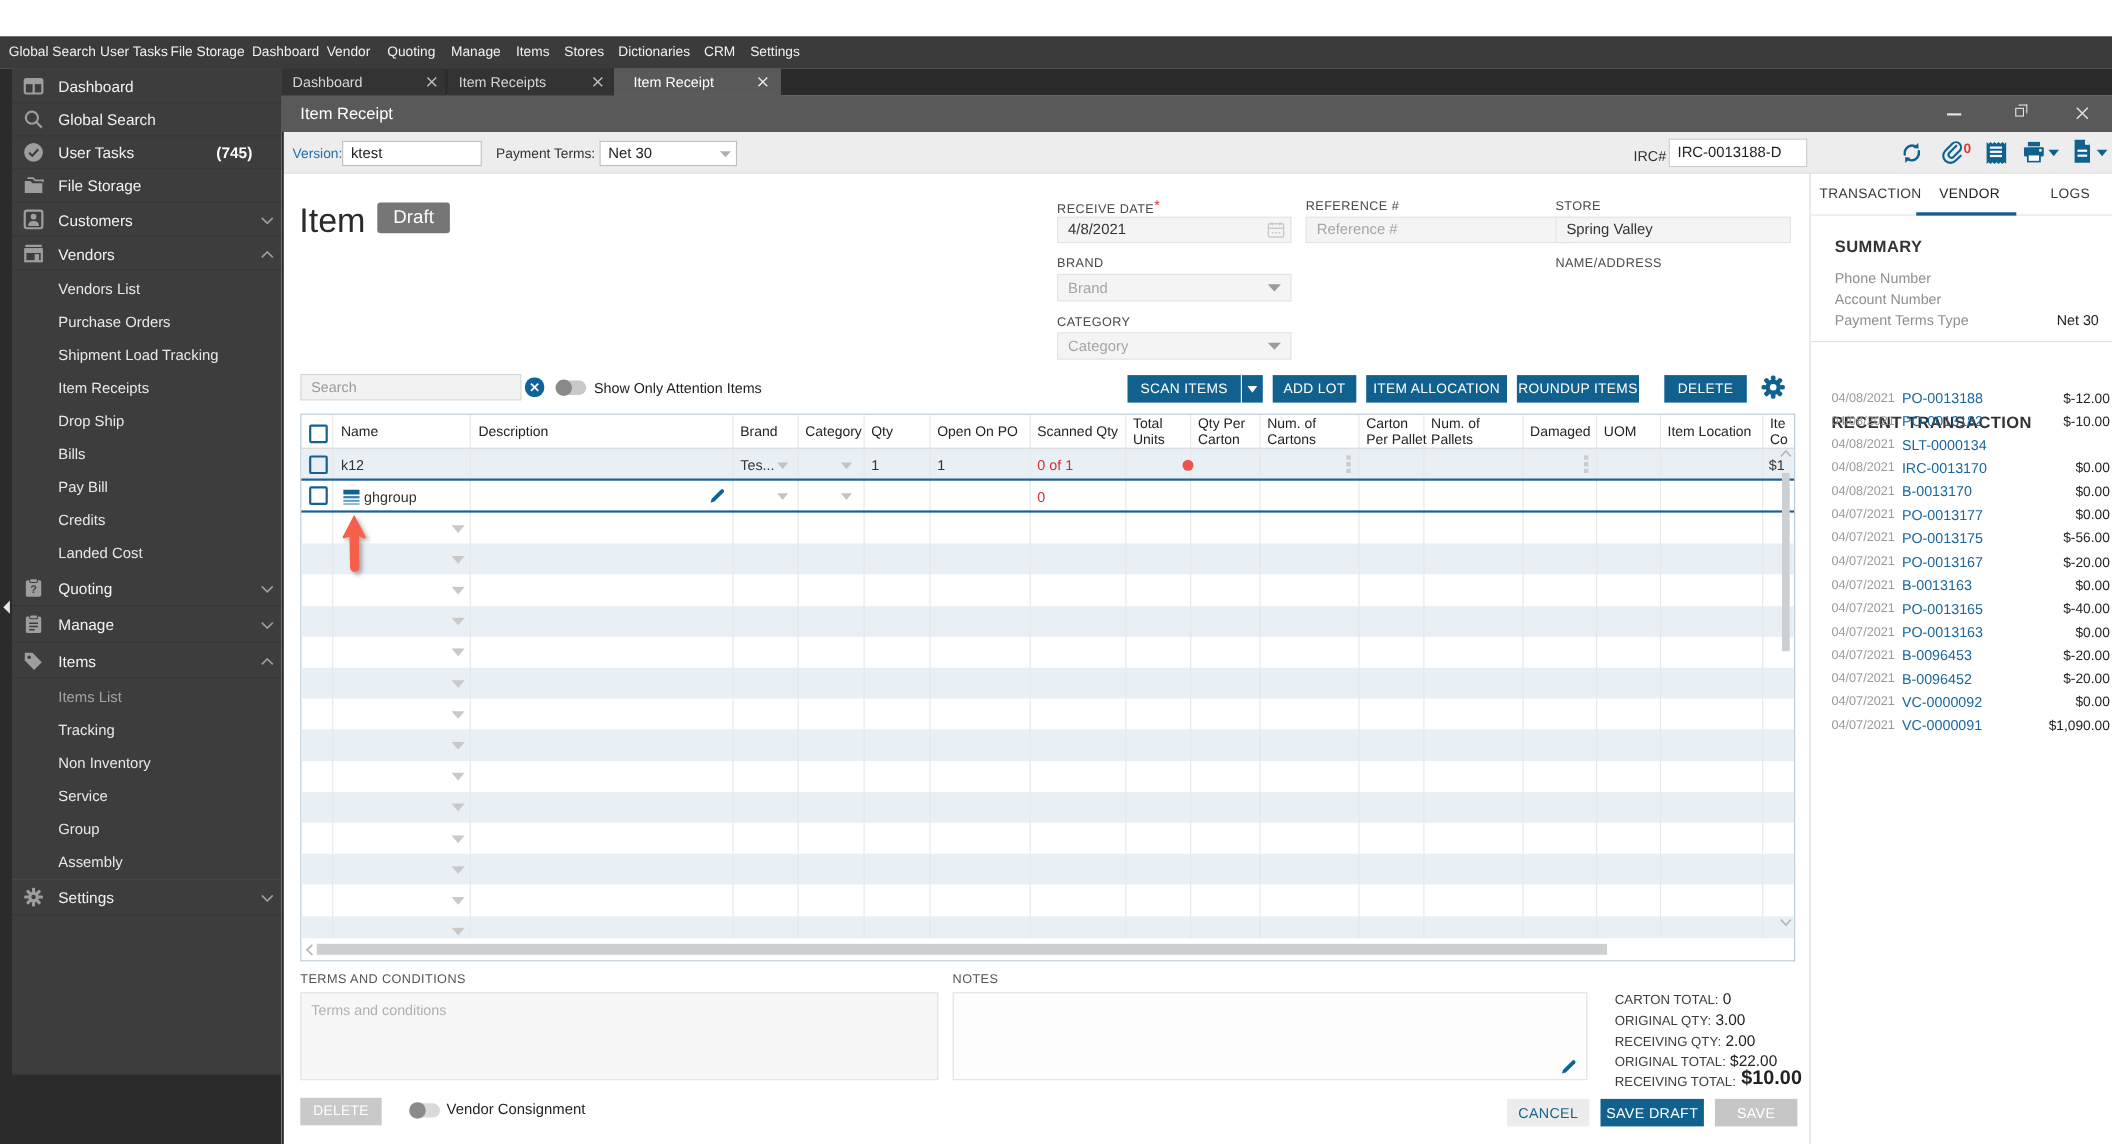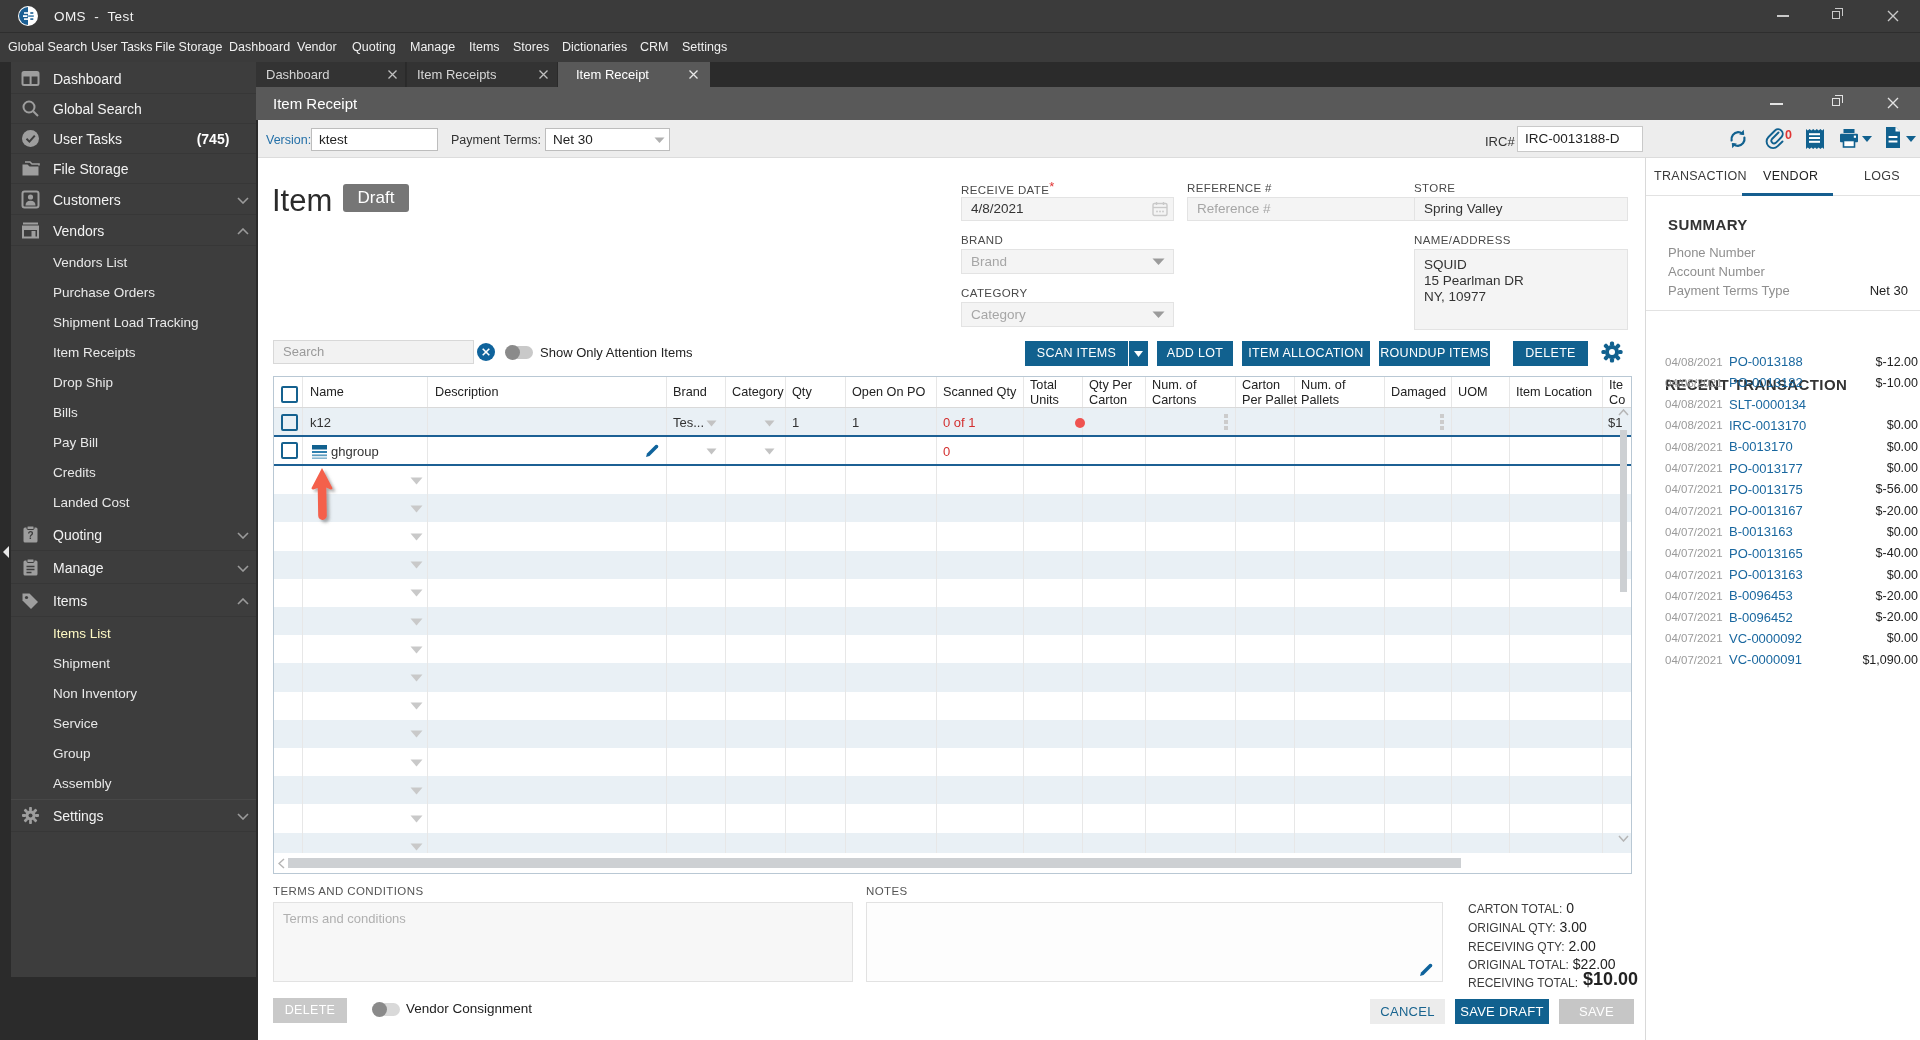--- a/index.html
+++ b/index.html
@@ -7,40 +7,20 @@
     font-family:"Liberation Sans", sans-serif; }
   .abs { position:absolute; }
   #stage { position:relative; width:1920px; height:1040px; }
   .ellipsis { white-space:nowrap; overflow:hidden; text-overflow:ellipsis; }
   svg { display:block; }
 </style>
 </head>
 <body>
 <div id="stage">
 
-<div class="abs" style="left:0;top:0;width:1920px;height:33px;background:#3b3b3b;border-bottom:1px solid #2e2e2e;">
-  <div class="abs" style="left:18px;top:6px;width:20px;height:20px;border-radius:50%;background:#fff;overflow:hidden;">
-    <svg width="20" height="20" viewBox="0 0 20 20">
-      <path d="M10 1 A9 9 0 0 0 10 19 Z" fill="#1c5f93"></path>
-      <rect x="6" y="6.2" width="5.5" height="1.6" fill="#fff"></rect>
-      <rect x="12.3" y="6.2" width="3" height="1.6" fill="#1c5f93"></rect>
-      <rect x="5" y="9.2" width="4.4" height="1.8" fill="#fff"></rect>
-      <rect x="10.2" y="9.2" width="5.6" height="1.8" fill="#5d92ba"></rect>
-      <rect x="6" y="12.3" width="5.5" height="1.6" fill="#fff"></rect>
-      <rect x="12.3" y="12.3" width="3" height="1.6" fill="#1c5f93"></rect>
-    </svg>
-  </div>
-  <div class="abs" style="left:54px;top:9px;font-size:13.5px;color:#f2f2f2;letter-spacing:0.4px;">OMS&nbsp;&nbsp;-&nbsp;&nbsp;Test</div>
-  <div class="abs" style="left:1777px;top:15px;width:12px;height:2px;background:#c9c9c9;"></div>
-  <div class="abs" style="left:1832px;top:11px;width:8px;height:8px;border:1.2px solid #c9c9c9;"></div>
-  <div class="abs" style="left:1835px;top:8px;width:8px;height:8px;border-top:1.2px solid #c9c9c9;border-right:1.2px solid #c9c9c9;"></div>
-  <svg class="abs" style="left:1886px;top:9px;" width="14" height="14" viewBox="0 0 14 14">
-        <path d="M2 2 L12 12 M12 2 L2 12" stroke="#c9c9c9" stroke-width="1.4"></path>
-      </svg>
-</div>
 
 <div class="abs" style="left:0;top:33px;width:1920px;height:29px;background:#3b3b3b;color:#f0f0f0;font-size:12.5px;">
   <div class="abs" style="left:8px;top:7px;">Global Search</div>
   <div class="abs" style="left:91px;top:7px;">User Tasks</div>
   <div class="abs" style="left:155px;top:7px;">File Storage</div>
   <div class="abs" style="left:229px;top:7px;">Dashboard</div>
   <div class="abs" style="left:297px;top:7px;">Vendor</div>
   <div class="abs" style="left:352px;top:7px;">Quoting</div>
   <div class="abs" style="left:410px;top:7px;">Manage</div>
   <div class="abs" style="left:469px;top:7px;">Items</div>
@@ -135,22 +115,22 @@
         </svg>
   <div class="abs" style="left:11px;top:522px;width:245px;height:33px;border-bottom:1px solid #373737;"></div>
   <svg class="abs" style="left:21px;top:529px;" width="19" height="19" viewBox="0 0 19 19">
           <path d="M1.5 2.5 v7 l8.5 8.5 l7 -7 l-8.5 -8.5 Z" fill="#9e9e9e"></path>
           <circle cx="5.5" cy="6.5" r="1.6" fill="#3d3d3d"></circle>
         </svg>
   <div class="abs" style="left:53px;top:531px;font-size:14px;color:#f2f2f2;">Items</div>
   <svg class="abs" style="left:237px;top:536px;" width="12" height="7" viewBox="0 0 12 7">
           <path d="M1 6 L6 1 L11 6" fill="none" stroke="#9b9b9b" stroke-width="1.6"></path>
         </svg>
-  <div class="abs" style="left:53px;top:564px;font-size:13.5px;color:#fef9c3;">Items List</div>
-  <div class="abs" style="left:53px;top:594px;font-size:13.5px;color:#e8e8e8;">Shipment</div>
+  <div class="abs" style="left:53px;top:564px;font-size:13.5px;color:#a3a3a3;">Items List</div>
+  <div class="abs" style="left:53px;top:594px;font-size:13.5px;color:#e8e8e8;">Tracking</div>
   <div class="abs" style="left:53px;top:624px;font-size:13.5px;color:#e8e8e8;">Non Inventory</div>
   <div class="abs" style="left:53px;top:654px;font-size:13.5px;color:#e8e8e8;">Service</div>
   <div class="abs" style="left:53px;top:684px;font-size:13.5px;color:#e8e8e8;">Group</div>
   <div class="abs" style="left:53px;top:714px;font-size:13.5px;color:#e8e8e8;">Assembly</div>
   <div class="abs" style="left:11px;top:737px;width:245px;height:33px;border-top:1px solid #474747;border-bottom:1px solid #373737;"></div>
   <svg class="abs" style="left:21px;top:744px;" width="19" height="19" viewBox="0 0 19 19">
           <circle cx="9.5" cy="9.5" r="5" fill="#9e9e9e"></circle>
           <circle cx="9.5" cy="9.5" r="2" fill="#3d3d3d"></circle>
           <rect x="8.1" y="1" width="2.8" height="4" rx="0.8" fill="#9e9e9e" transform="rotate(0 9.5 9.5)"></rect>
           <rect x="8.1" y="1" width="2.8" height="4" rx="0.8" fill="#9e9e9e" transform="rotate(45 9.5 9.5)"></rect>
@@ -265,21 +245,20 @@
 <div class="abs" style="left:705px;top:91px;width:213px;height:25px;background:#f4f4f4;border:1px solid #e3e3e3;font-size:13.5px;color:#a6a6a6;line-height:23px;padding-left:9px;">Brand</div>
 <svg class="abs" style="left:896px;top:100px;" width="13" height="8" viewBox="0 0 13 8">
         <path d="M0.5 0.5 L6.5 7 L12.5 0.5 Z" fill="#9b9b9b"></path>
       </svg>
 <div class="abs" style="left:705px;top:144px;width:213px;height:25px;background:#f4f4f4;border:1px solid #e3e3e3;font-size:13.5px;color:#a6a6a6;line-height:23px;padding-left:9px;">Category</div>
 <svg class="abs" style="left:896px;top:153px;" width="13" height="8" viewBox="0 0 13 8">
         <path d="M0.5 0.5 L6.5 7 L12.5 0.5 Z" fill="#9b9b9b"></path>
       </svg>
 <div class="abs" style="left:931px;top:39px;width:243px;height:24px;background:#f4f4f4;border:1px solid #e3e3e3;font-size:13.5px;color:#a6a6a6;line-height:22px;padding-left:9px;">Reference #</div>
 <div class="abs" style="left:1158px;top:39px;width:214px;height:24px;background:#f4f4f4;border:1px solid #e3e3e3;font-size:13.5px;color:#333;line-height:22px;padding-left:9px;">Spring Valley</div>
-<div class="abs" style="left:1158px;top:91px;width:214px;height:81px;background:#f4f4f4;border:1px solid #e3e3e3;font-size:13.5px;color:#333;line-height:16px;padding:7px 0 0 9px;">SQUID<br>15 Pearlman DR<br>NY, 10977</div>
 <div class="abs" style="left:17px;top:182px;width:201px;height:24px;background:#f2f2f2;border:1px solid #d8d8d8;font-size:13px;color:#9a9a9a;line-height:22px;padding-left:9px;">Search</div>
 <svg class="abs" style="left:221px;top:185px;" width="18" height="18" viewBox="0 0 18 18">
         <circle cx="9" cy="9" r="9" fill="#0f639c"></circle>
         <path d="M5.7 5.7 L12.3 12.3 M12.3 5.7 L5.7 12.3" stroke="#fff" stroke-width="1.6"></path>
       </svg>
 <div class="abs" style="left:251px;top:188px;width:26px;height:13px;border-radius:7px;background:#c9c9c9;"></div>
 <div class="abs" style="left:249px;top:187px;width:15px;height:15px;border-radius:50%;background:#8a8a8a;"></div>
 <div class="abs" style="left:284px;top:187px;font-size:13px;color:#222;">Show Only Attention Items</div>
 <div class="abs" style="left:769px;top:183px;width:103px;height:25px;background:#11618f;color:#fff;font-size:12.5px;letter-spacing:0.3px;text-align:center;line-height:25px;">SCAN ITEMS</div>
 <div class="abs" style="left:873px;top:183px;width:19px;height:25px;background:#11618f;"></div>

